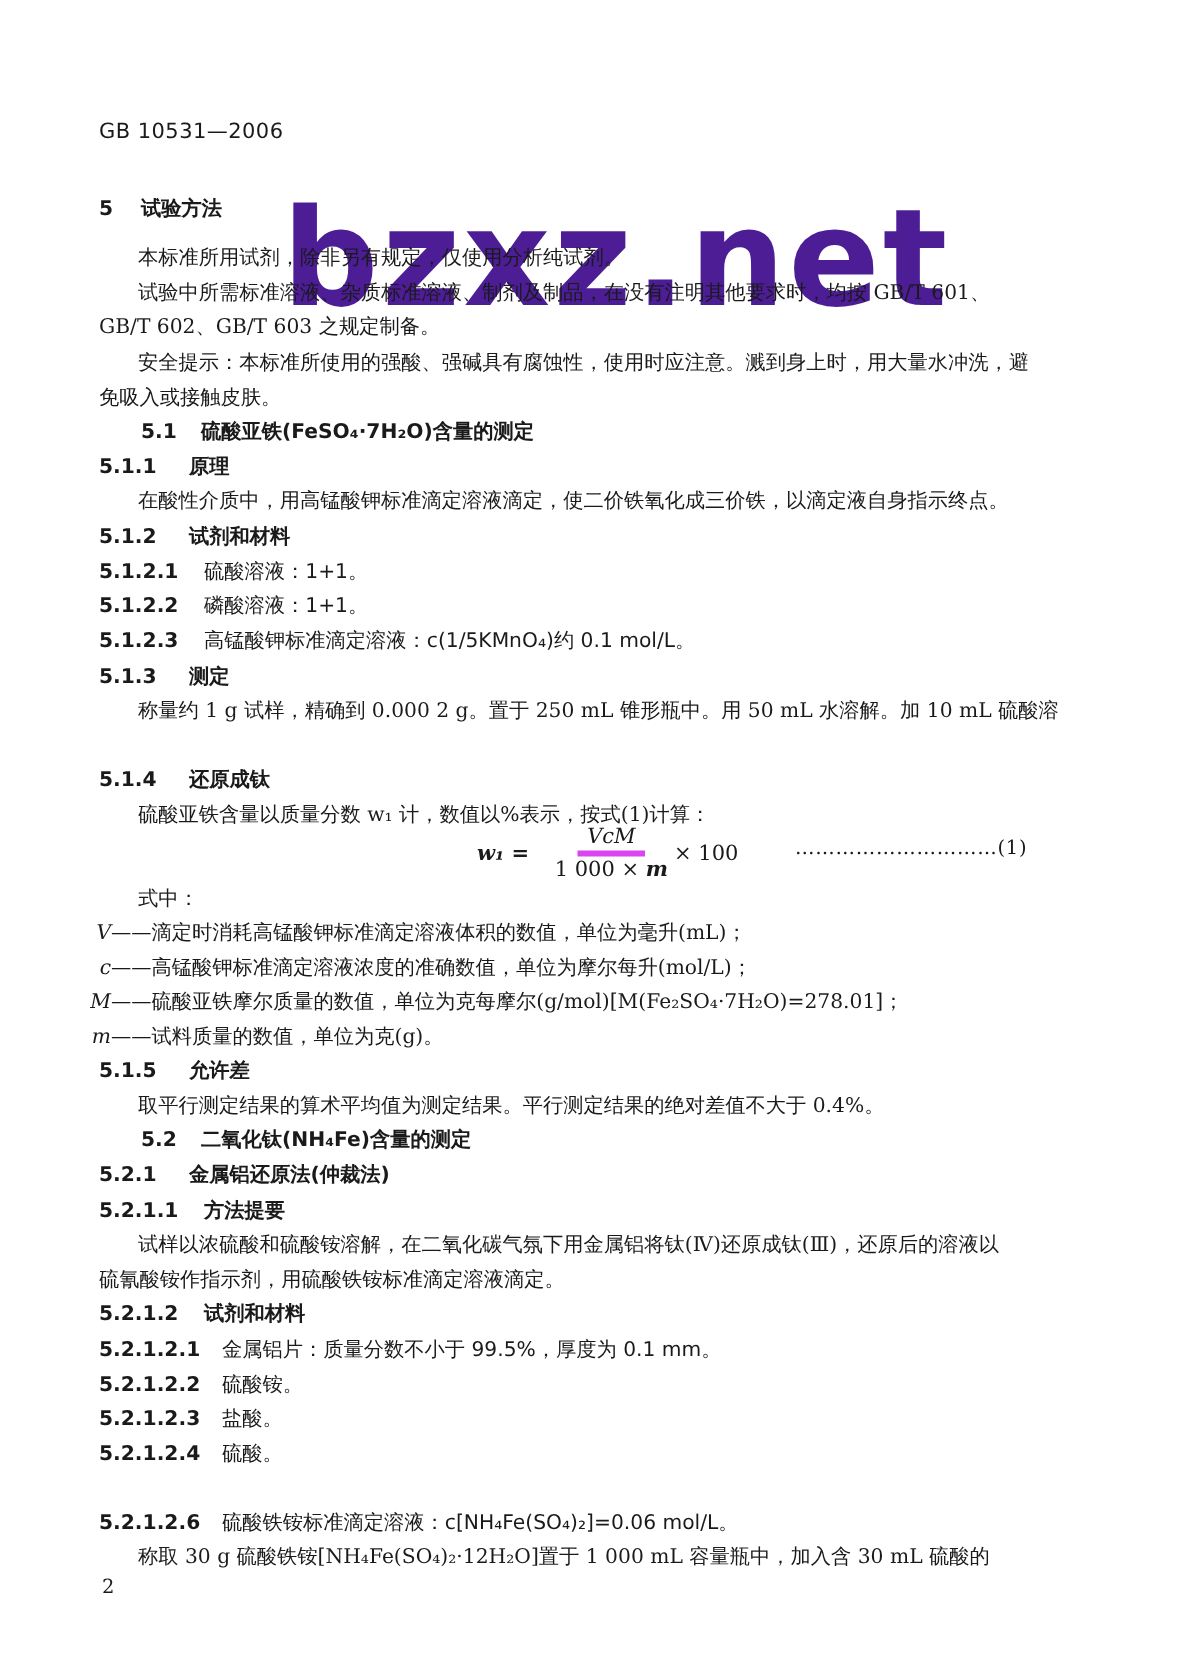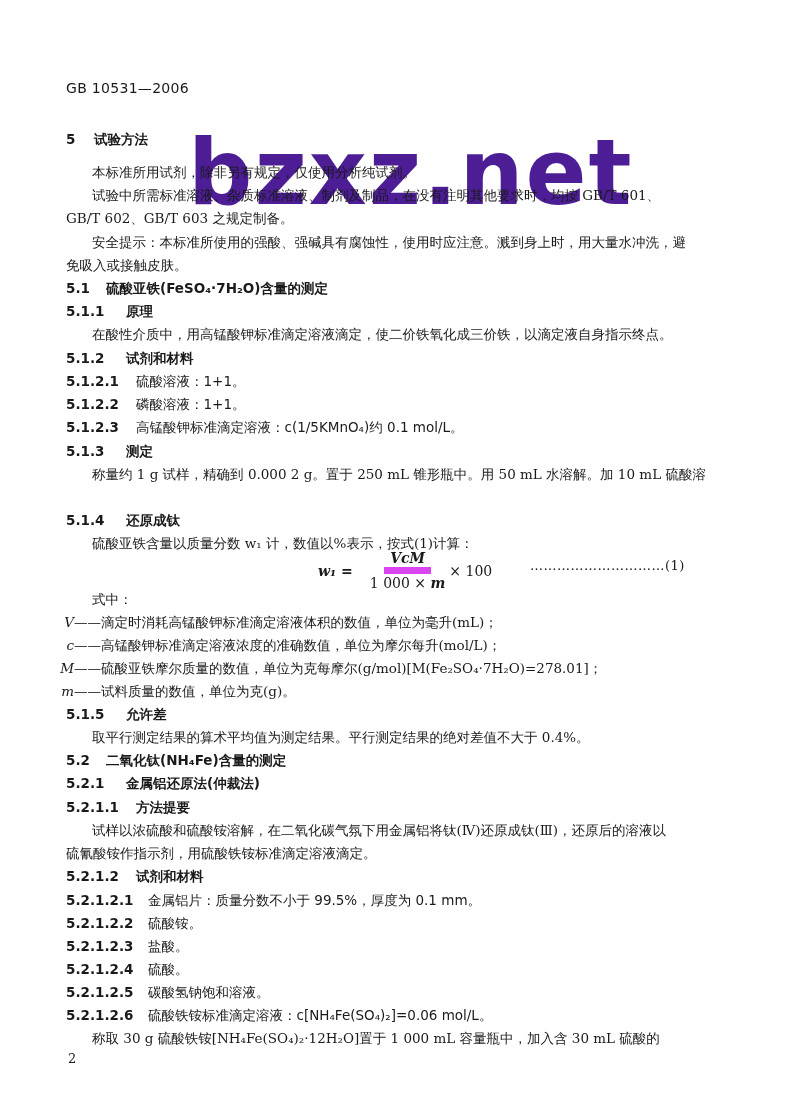--- a/index.html
+++ b/index.html
@@ -16,32 +16,32 @@
   .page { position: absolute; left: 0; top: 0; width: 800px; height: 1116px; z-index: 1; padding-left: 22px; }
   .doc-id {
     position: absolute; left: 66px; top: 80px; font-size: 14px;
     font-family: "DejaVu Sans", "Liberation Sans", sans-serif; letter-spacing: 0.3px;
   }
   .line { position: absolute; left: 66px; font-size: 13.5px; white-space: nowrap; line-height: 18px; }
   .indent { left: 92px; }
   .h { font-family: "DejaVu Sans", "Liberation Sans", sans-serif; font-weight: bold; font-size: 13.5px; }
   .h .num { display: inline-block; }
   .h .num.w1 { width: 28px; }
-  .h .num.w2 { width: 40px; }
+  .h .num.w2 { width: 40px; margin-left: 28px; }
   .h .num.w3 { width: 60px; }
   .h .num.w4 { width: 70px; }
   .h .num.w5 { width: 82px; }
   .h-normal { font-weight: normal; }
   .formula {
     position: absolute; top: 528px; left: 318px; font-size: 14px; display: flex; align-items: center;
     font-family: "DejaVu Serif", "Liberation Serif", serif;
   }
   .formula .lhs { font-style: italic; font-weight: bold; margin-right: 13px; }
   .frac { display: inline-flex; flex-direction: column; align-items: center; margin: 0 4px; }
-  .frac .numr { font-style: italic; font-weight: bold; border-bottom: 7px solid #d946ef; padding: 0 6px 1px; line-height: 16px; }
+  .frac .numr { font-style: italic; font-weight: normal; border-bottom: 4px solid #d946ef; padding: 0 6px 1px; line-height: 16px; }
   .frac .den { line-height: 16px; padding-top: 1px; }
   .frac .den i { font-weight: bold; }
   .eqnum { position: absolute; top: 535px; left: 530px; font-size: 13px; letter-spacing: 0.5px; }
   .var { font-style: italic; display: inline-block; width: 14px; text-align: right; }
   .page-num { position: absolute; left: 68px; top: 1051px; font-size: 13px; }
 </style>
 </head>
 <body>
 
 <div class="watermark">bzxz.net</div>
@@ -141,23 +141,20 @@
   </div>
   <div class="line h" style="top:914px">
     <span class="num w5">5.2.1.2.2</span><span class="h-normal">硫酸铵。</span>
   </div>
   <div class="line h" style="top:937px">
     <span class="num w5">5.2.1.2.3</span><span class="h-normal">盐酸。</span>
   </div>
   <div class="line h" style="top:960px">
     <span class="num w5">5.2.1.2.4</span><span class="h-normal">硫酸。</span>
   </div>
-  <div class="line h" style="top:983px">
-    <span class="num w5">5.2.1.2.5</span><span class="h-normal">碳酸氢钠饱和溶液。</span>
-  </div>
   <div class="line h" style="top:1006px">
     <span class="num w5">5.2.1.2.6</span><span class="h-normal">硫酸铁铵标准滴定溶液：c[NH₄Fe(SO₄)₂]=0.06 mol/L。</span>
   </div>
 
   <div class="line indent" style="top:1029px; top:1029px">称取 30 g 硫酸铁铵[NH₄Fe(SO₄)₂·12H₂O]置于 1 000 mL 容量瓶中，加入含 30 mL 硫酸的</div>
 
   <div class="page-num">2</div>
 </div>
 
 </body></html>

